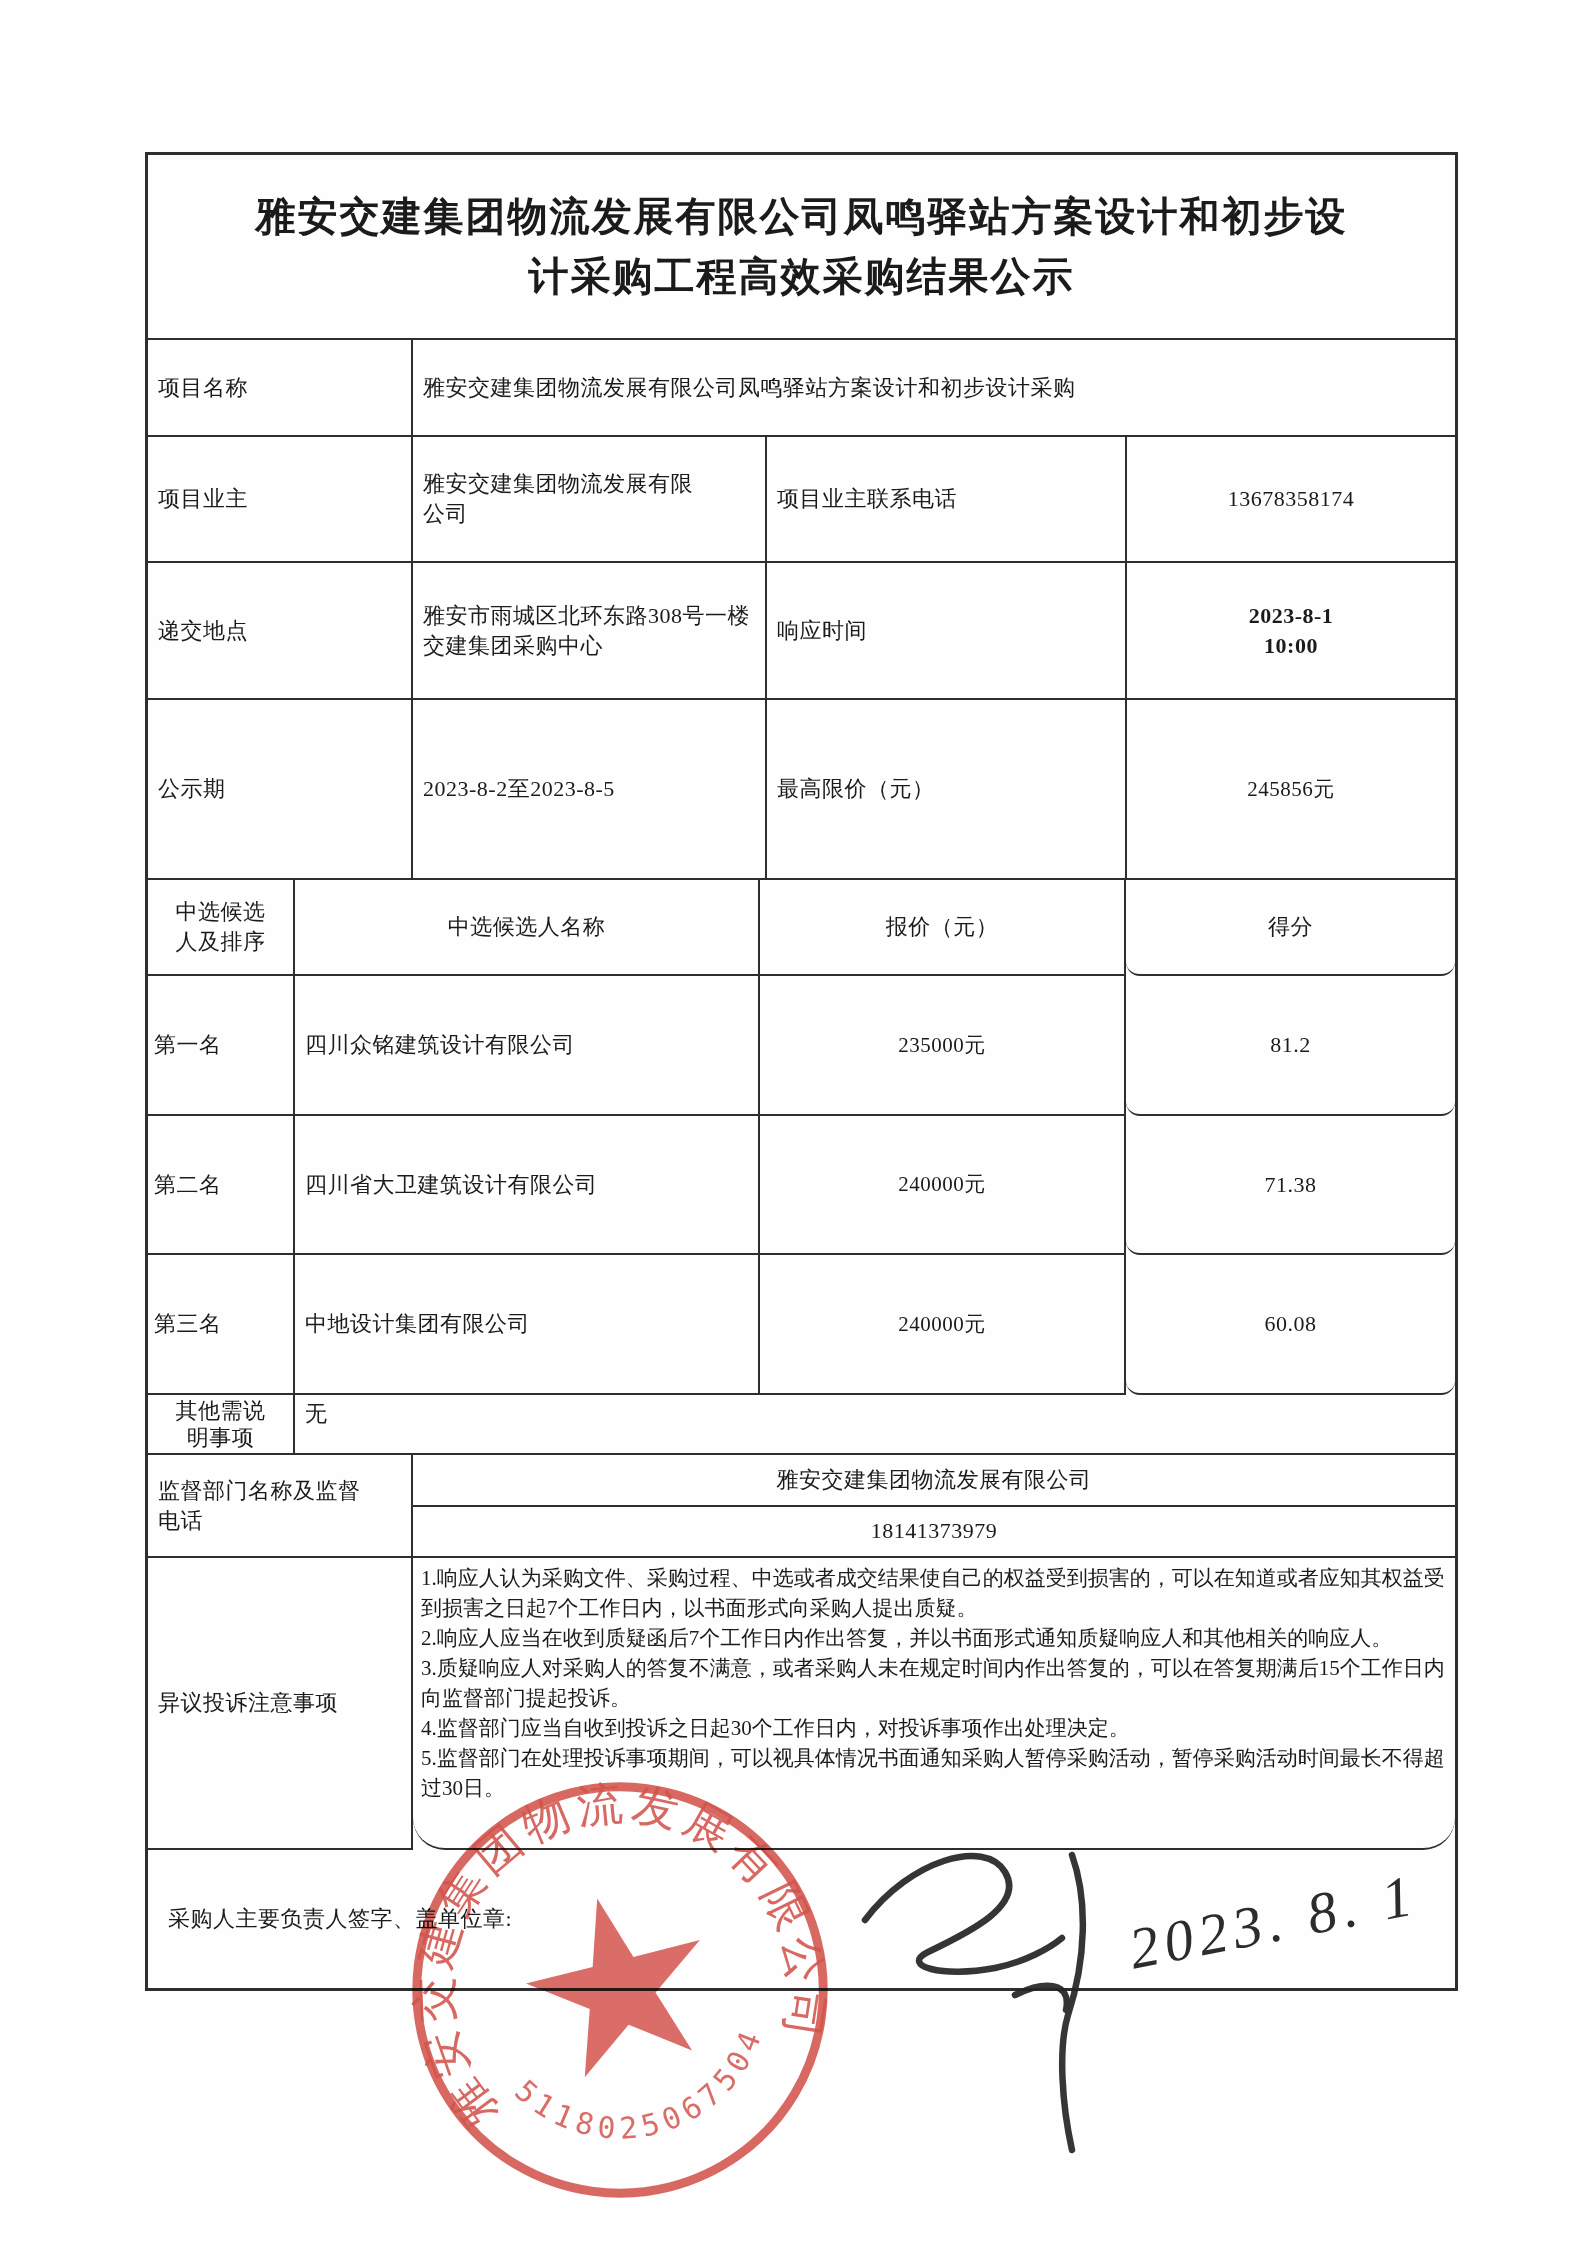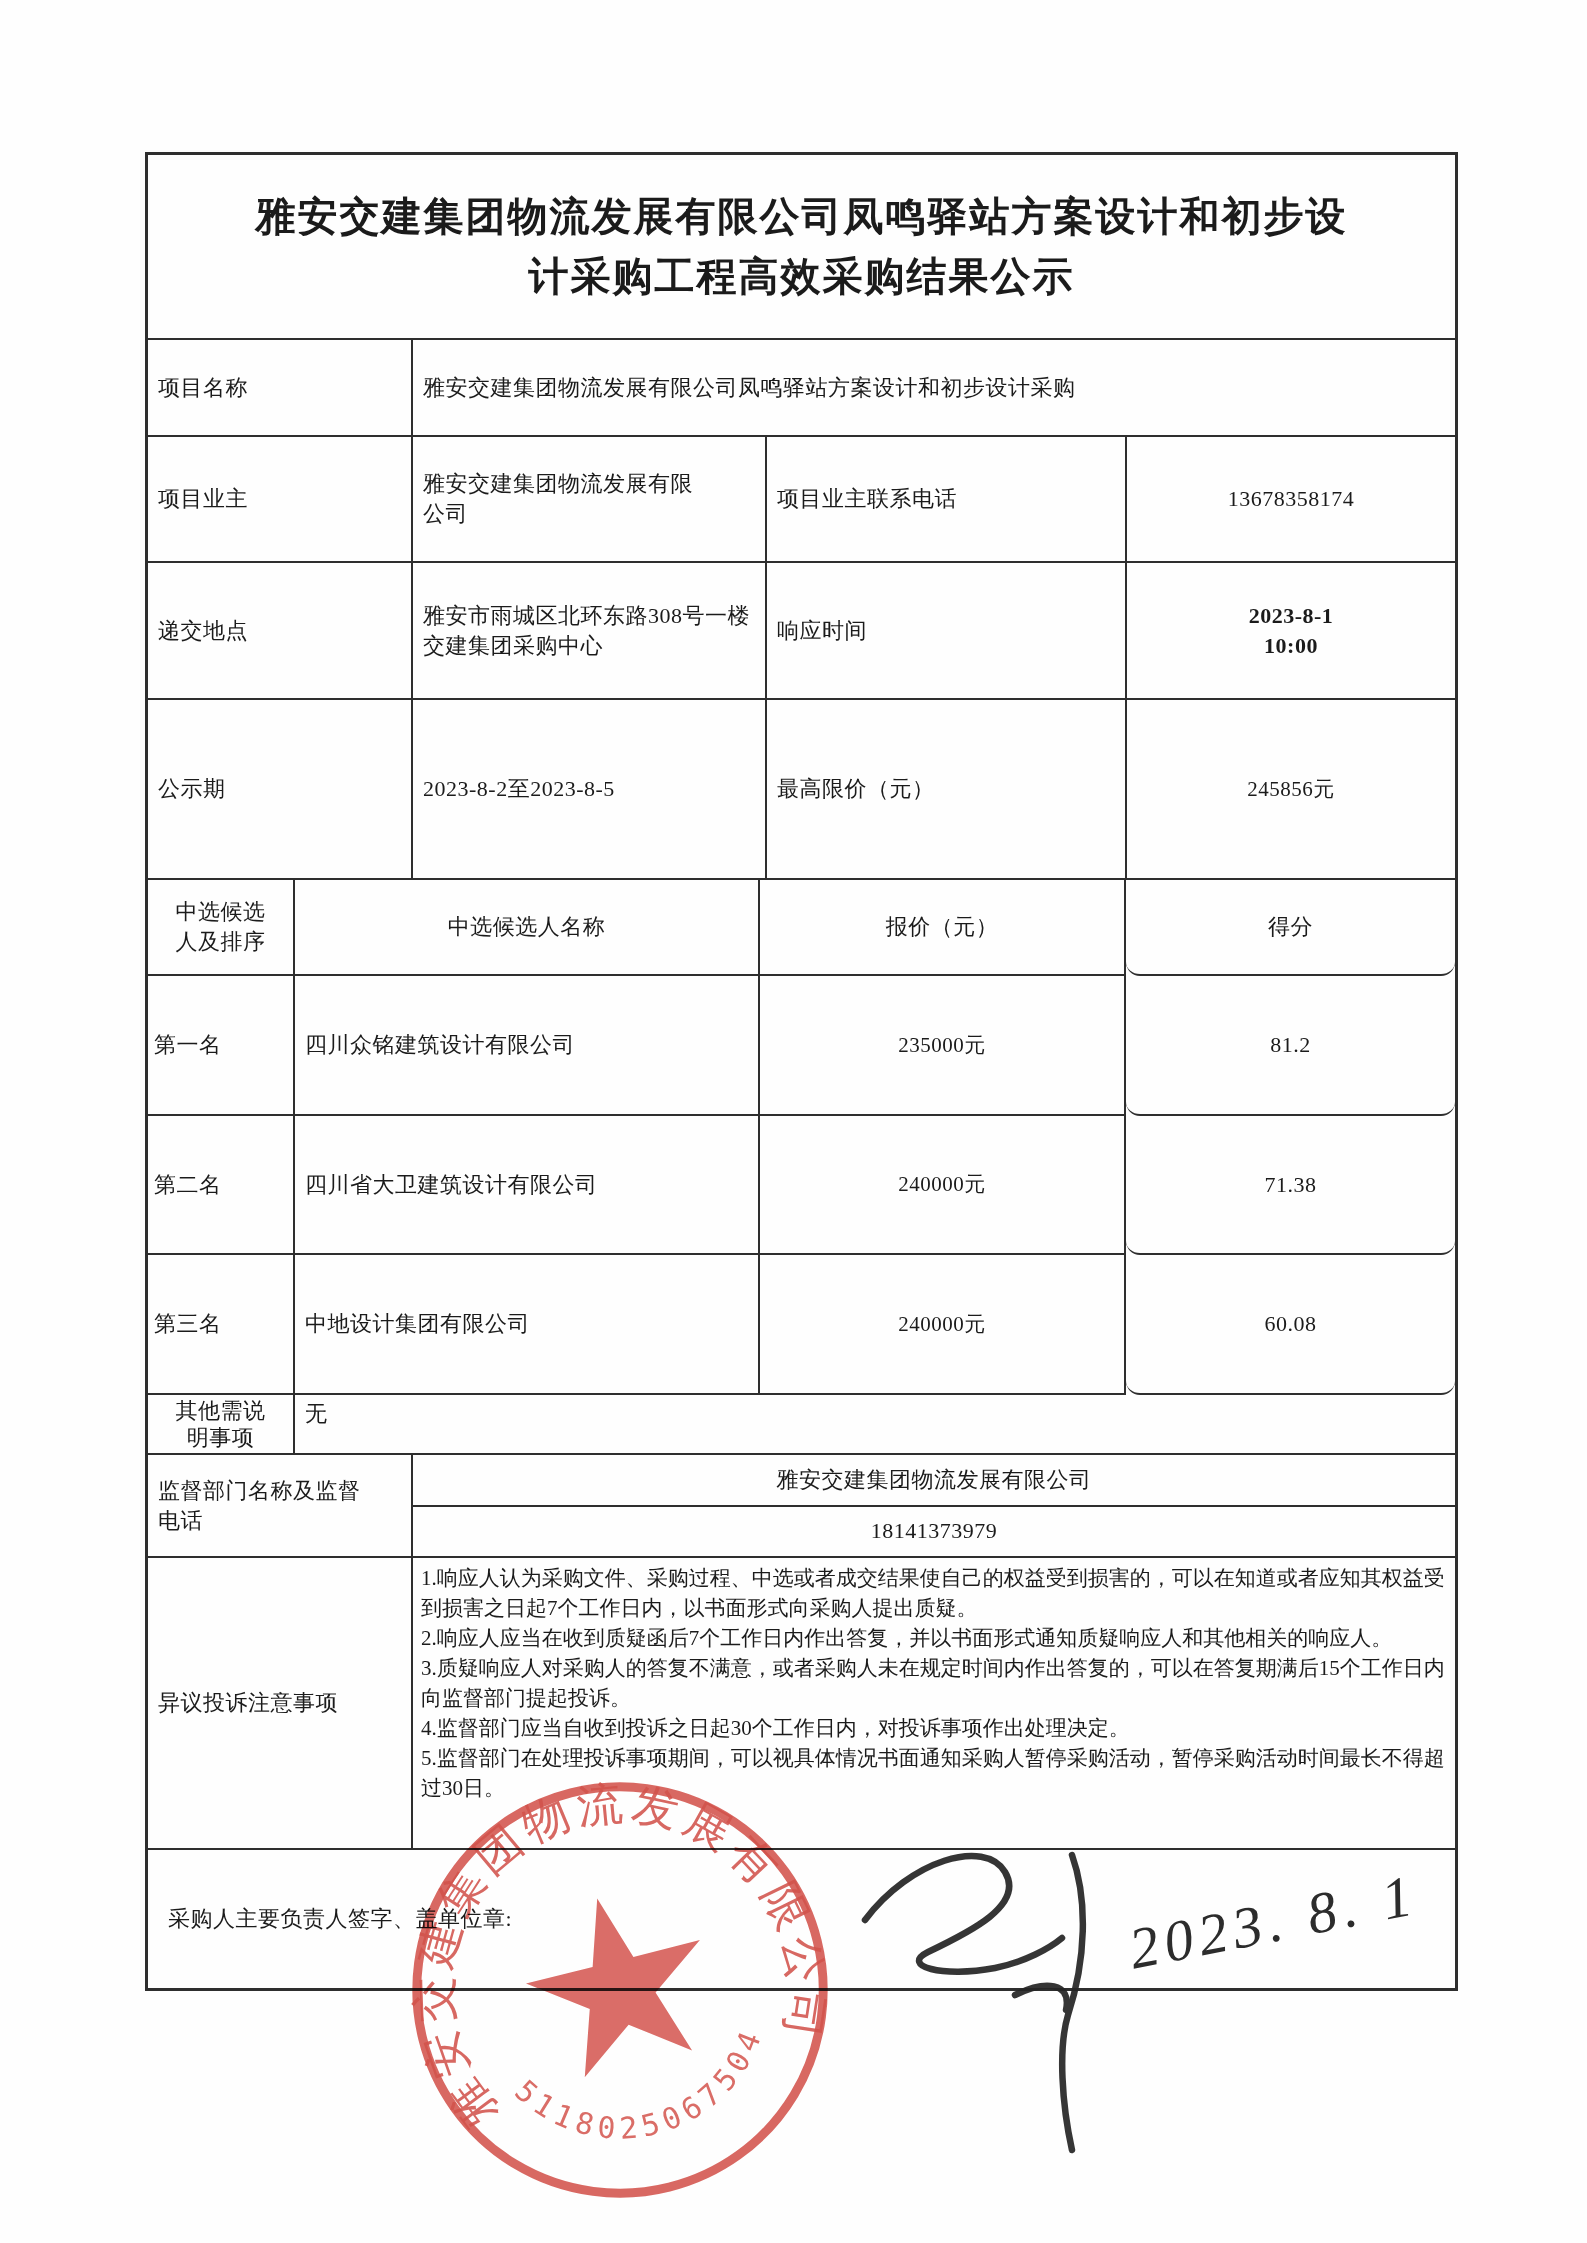--- a/index.html
+++ b/index.html
@@ -64,21 +64,21 @@
   }
   .sub-cell{
     box-sizing:border-box;
     height:51.5px;display:flex;align-items:center;justify-content:center;
     font-size:22px;border-bottom:2px solid var(--line);
     text-align:center;letter-spacing:0.5px;
   }
   .notice-cell{
     display:block;
     padding:5px 10px 4px 8px;
-    font-size:21px;line-height:30px;letter-spacing:0;
+    font-size:21px;line-height:30px;letter-spacing:0;border-radius:32px;
   }
   .notice-item{margin:0;}
   .sig-cell{
     width:100%;border-right:none;border-bottom:none;
     padding-left:20px;
   }
   .two-line{display:flex;flex-direction:column;justify-content:center;text-align:center;width:100%;font-weight:bold;}
   
   .stamp-svg{
     position:absolute;left:392px;top:1762px;width:456px;height:456px;

